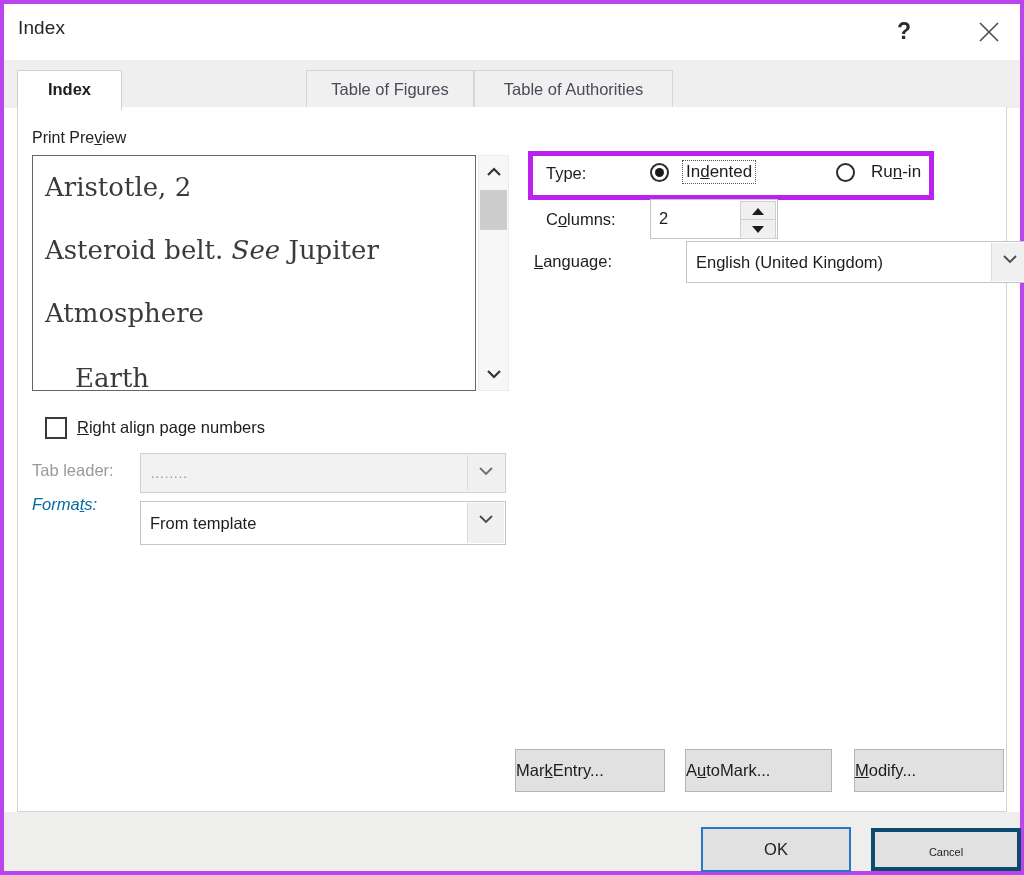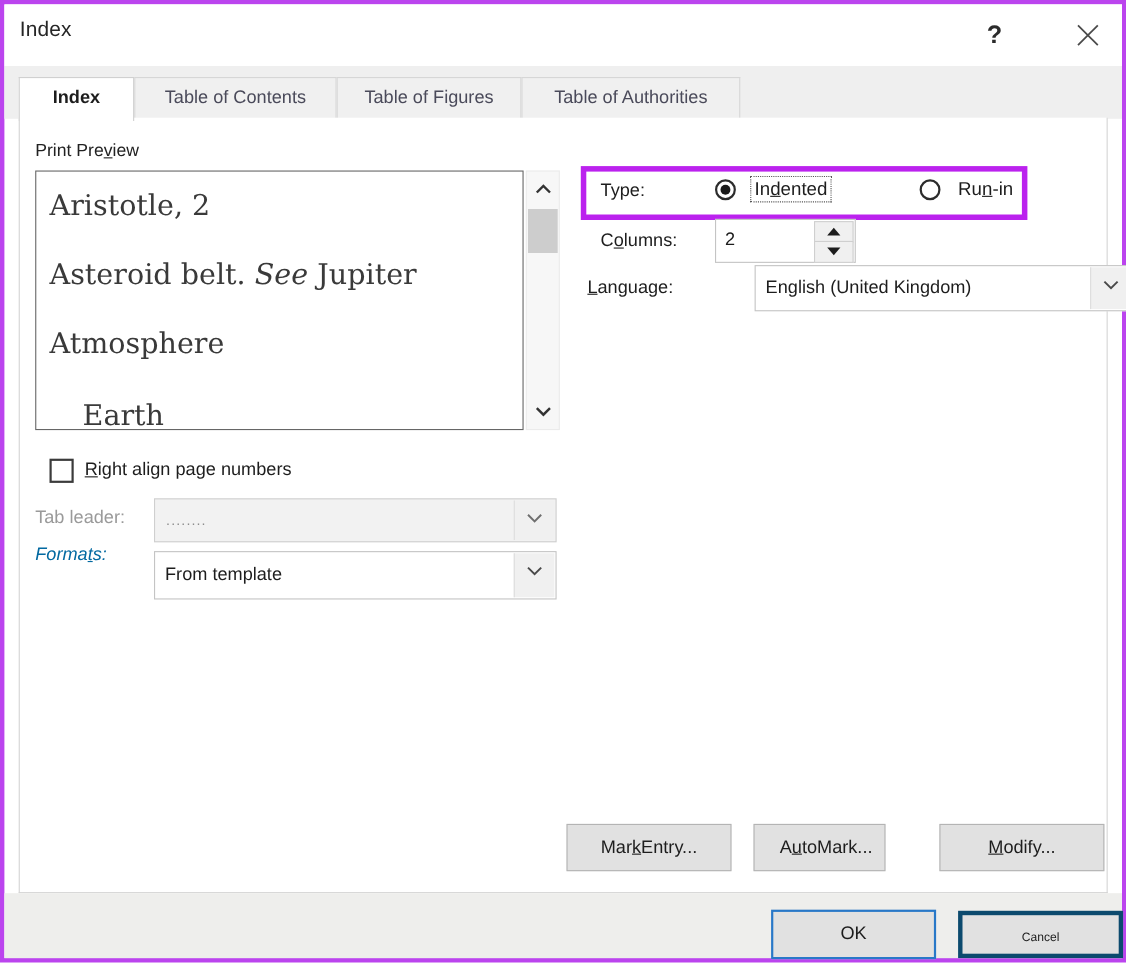--- a/index.html
+++ b/index.html
@@ -373,27 +373,26 @@
   }
 
   
   .btn {
     position: absolute;
     box-sizing: border-box;
     background: #e1e1e1;
     border: 1px solid #b4b4b4;
     font-size: 16.5px;
     color: #1d1d1d;
-    text-align: center;
     cursor: default;
     white-space: nowrap;
   }
   .btn span { display: inline-block; }
   #btn-markentry { left: 497px; top: 642px; width: 150px; height: 43px; line-height: 41px; }
-  #btn-automark  { left: 667px; top: 642px; width: 120px; height: 43px; line-height: 41px; padding-left: 12px; }
+  #btn-automark  { left: 667px; top: 642px; width: 147px; height: 43px; line-height: 41px; }
   #btn-modify    { left: 836px; top: 642px; width: 150px; height: 43px; line-height: 41px; }
 
   #btn-ok {
     position: absolute;
     left: 697px; top: 823px;
     width: 150px; height: 45px;
     box-sizing: border-box;
     background: #e1e1e1;
     border: 2px solid #2878c8;
     font-size: 16.5px;
@@ -432,23 +431,20 @@
       <svg width="22" height="22" viewBox="0 0 22 22">
         <line x1="2" y1="2" x2="20" y2="20" stroke="#4a4a4a" stroke-width="1.6"></line>
         <line x1="20" y1="2" x2="2" y2="20" stroke="#4a4a4a" stroke-width="1.6"></line>
       </svg>
     </div>
   </div>
 
   <div id="tabstrip">
     <div class="tab active" id="tab-0" style="left:13px; width:105px;">
       <span>Index</span>
-    </div>
-    <div class="tab" id="tab-1" style="left:118px; width:184px;">
-      <span>Table of Contents</span>
     </div>
     <div class="tab" id="tab-3" style="left:470px; width:199px;">
       <span>Table of Authorities</span>
     </div>
     <div class="tab" id="tab-2" style="left:302px; width:168px;">
       <span>Table of Figures</span>
     </div>
   </div>
 
   <div id="content">

